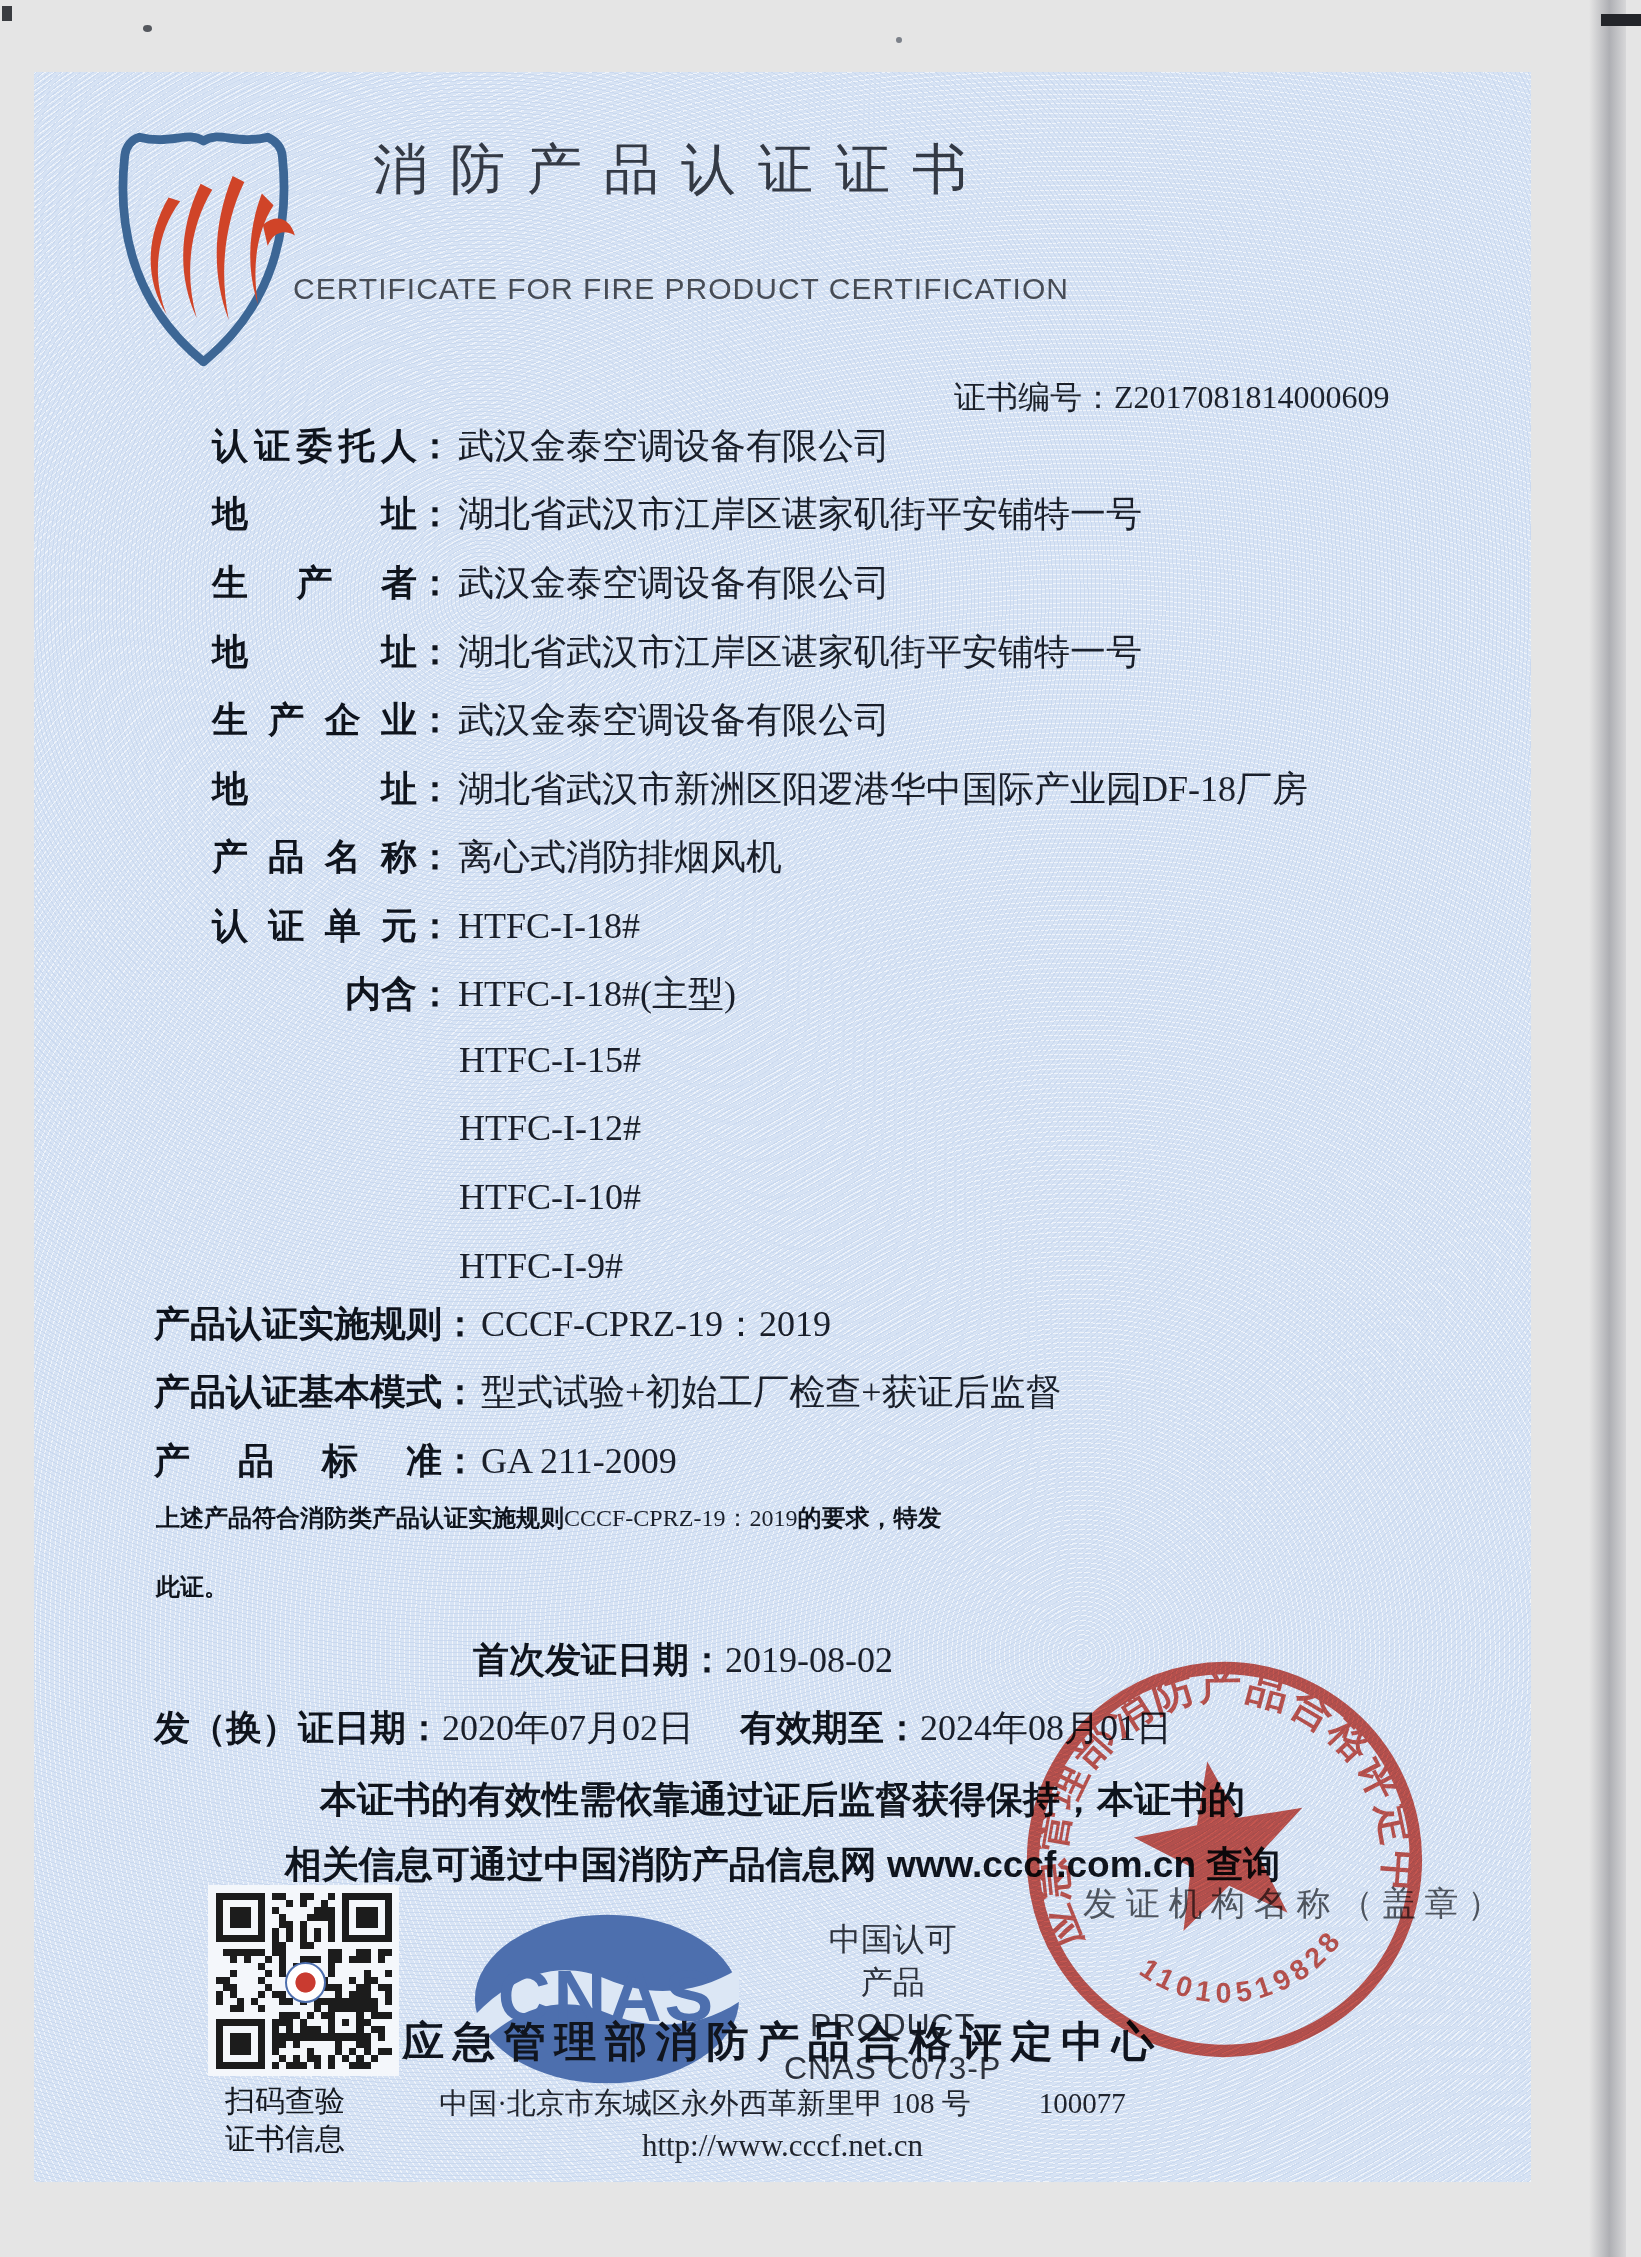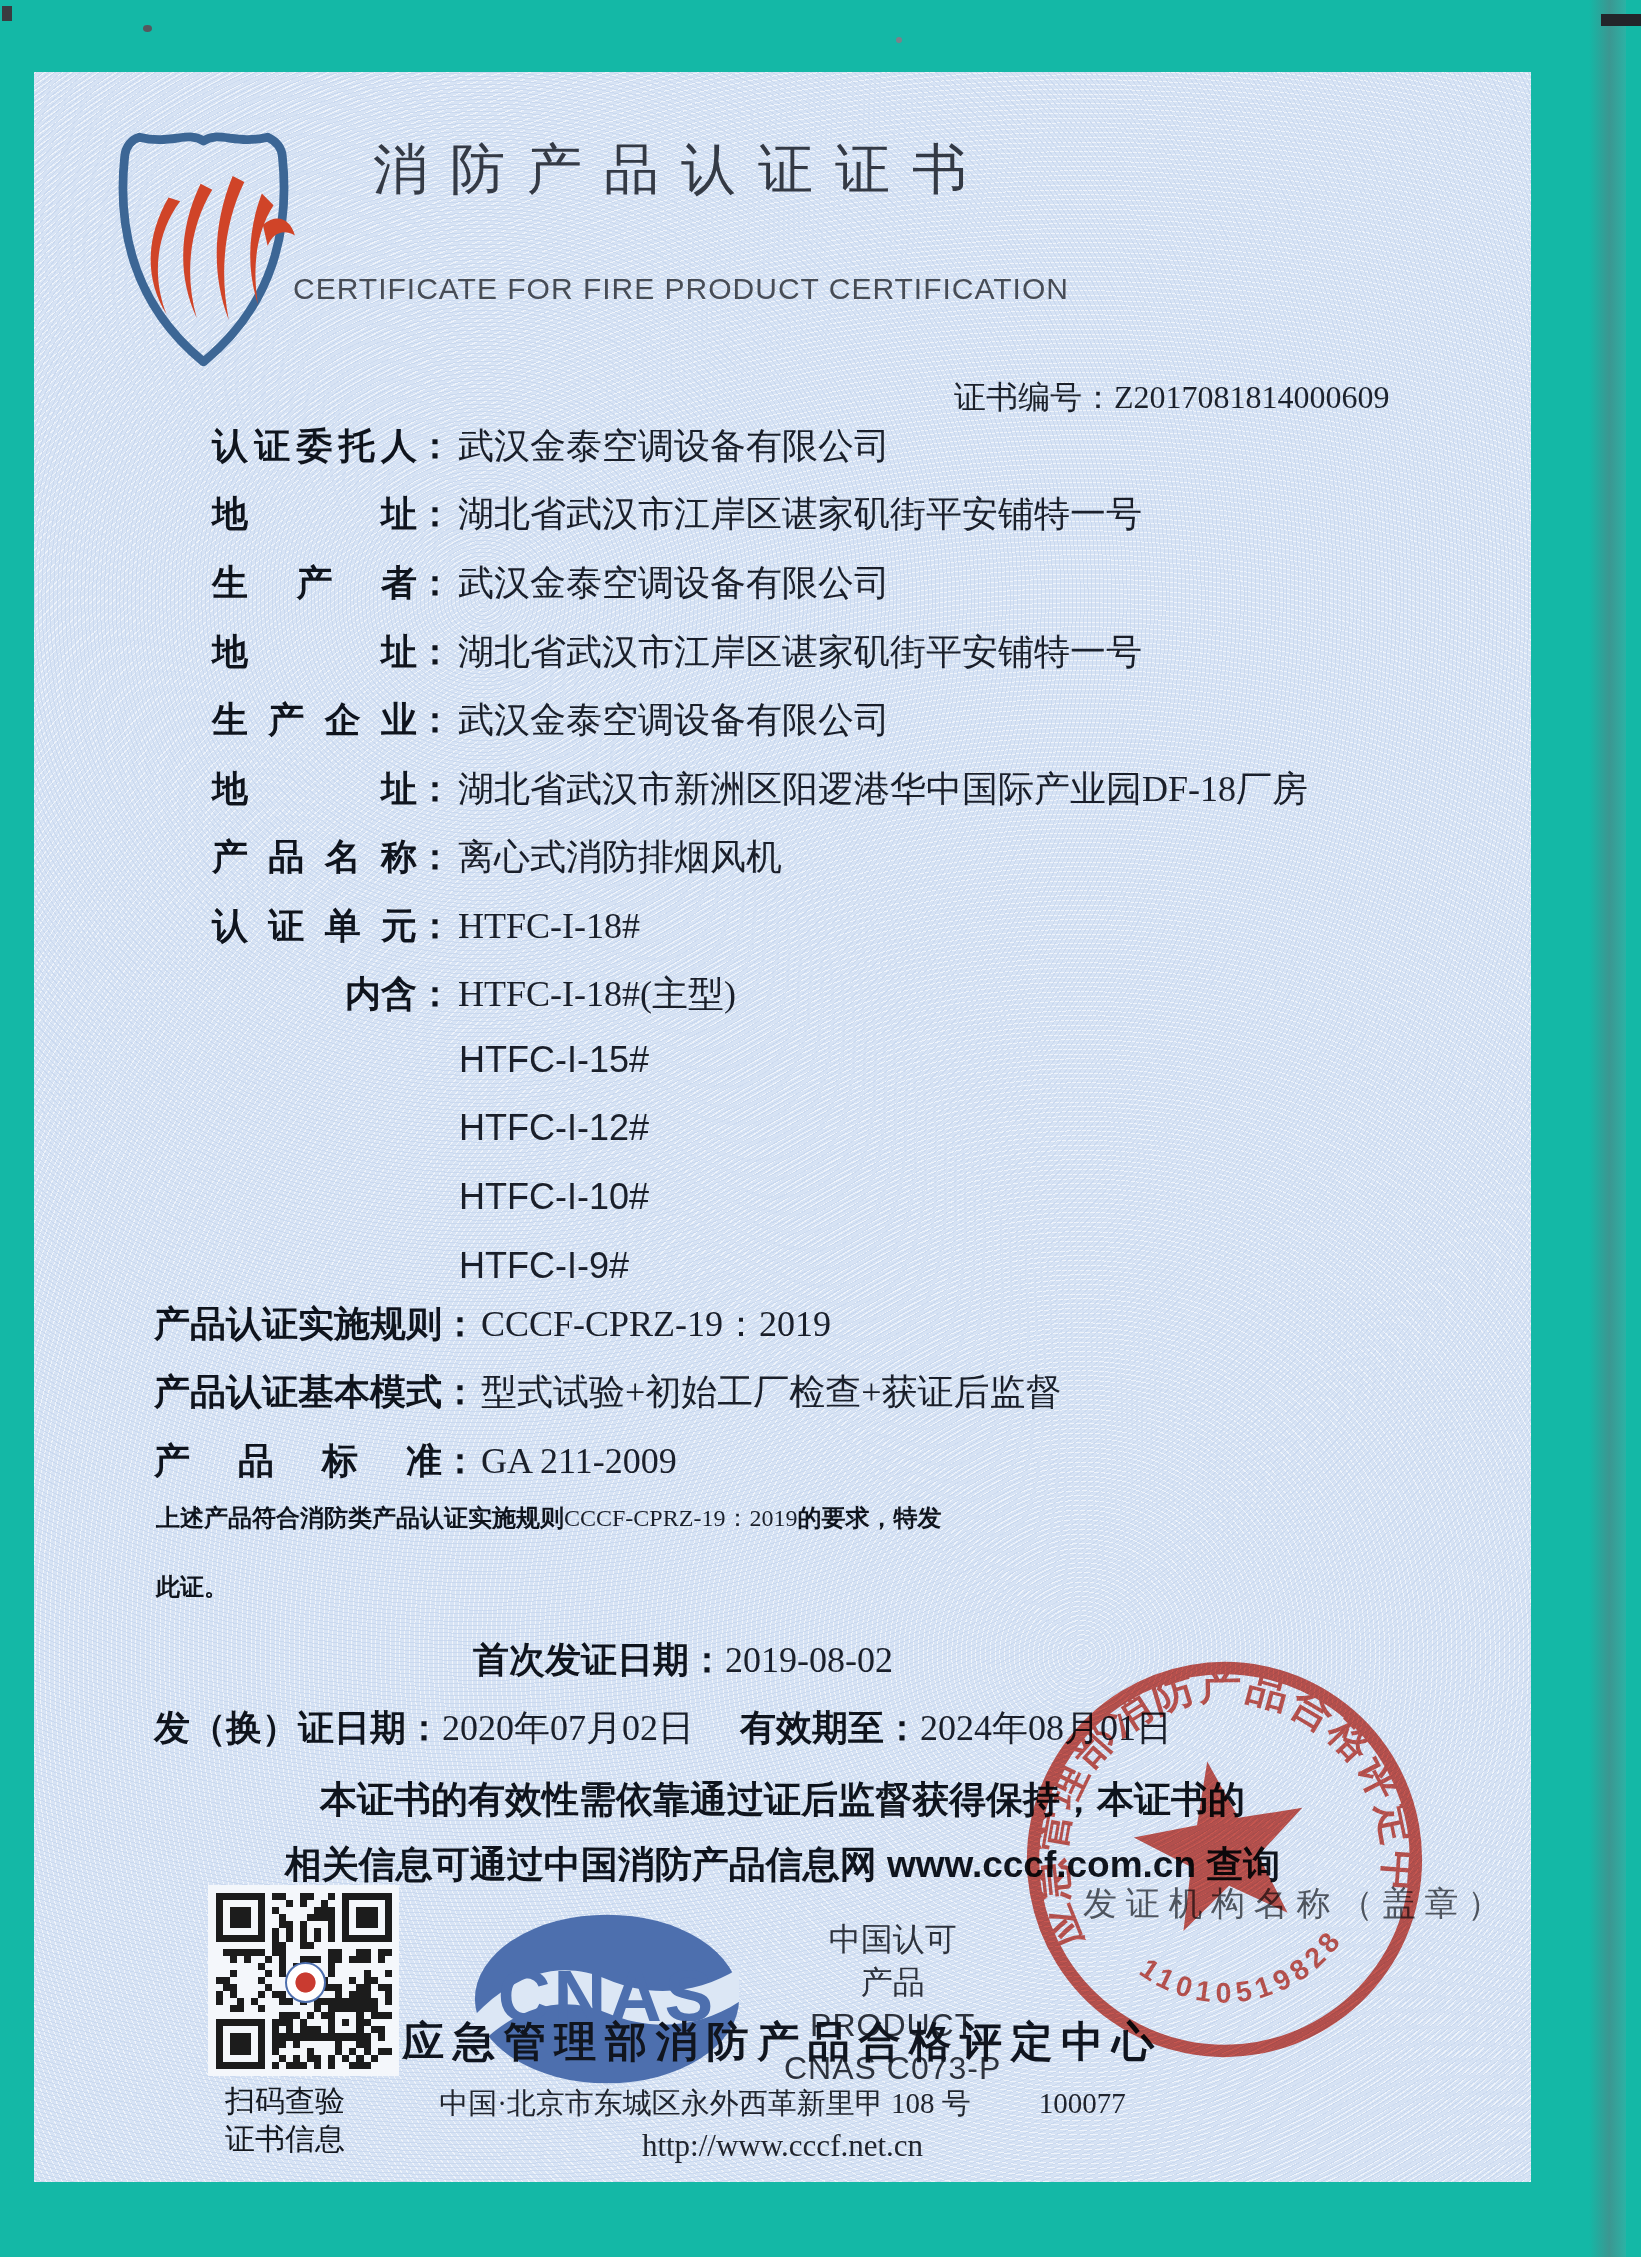--- a/index.html
+++ b/index.html
@@ -1,20 +1,20 @@
 <!DOCTYPE html>
 <html style="--panel-blue: #d7e3f4; --seal-red: #ce4338; --cnas-blue: #4d6fae; --shield-blue: #3c6695; --flame-red: #d04428;"><head>
 <meta charset="utf-8">
 <style>
   :root{
     --panel-blue:#d7e3f4; --seal-red:#ce4338; --cnas-blue:#4d6fae;
     --shield-blue:#3c6695; --flame-red:#d04428; --ink:#151a24; --gray-ink:#4e545e;
   }
   html,body{margin:0;padding:0;background:#ffffff;}
-  .sheet{position:relative;width:1641px;height:2257px;background:#14b8a6;overflow:hidden;
+  .sheet{position:relative;width:1641px;height:2257px;background:#e5e5e5;overflow:hidden;
          font-family:"Liberation Sans",sans-serif;color:var(--ink);}
   .panel{position:absolute;left:34px;top:72px;width:1497px;height:2110px;
     background-color:var(--panel-blue);
     background-image:
       repeating-radial-gradient(circle at 30% 25%, rgba(198,214,238,.8) 0 1px, rgba(255,255,255,0) 1px 3.9px),
       repeating-radial-gradient(circle at 70% 75%, rgba(255,255,255,.6) 0 1px, rgba(255,255,255,0) 1px 4.8px);
   }
   
   .edge-shadow{position:absolute;left:1589px;top:0;width:37px;height:2257px;
     background:linear-gradient(to right, rgba(120,122,130,0), rgba(108,110,120,.45) 55%, rgba(150,152,160,.18));}
@@ -30,21 +30,21 @@
     font-size:30px;letter-spacing:1px;color:#474c55;}
   .certno{position:absolute;left:954px;top:348px;font-size:32px;
     font-family:"Liberation Serif",serif;color:#1c212b;white-space:nowrap;margin-top:28px;}
 
   .row{position:absolute;left:212px;height:50px;white-space:nowrap;font-size:36px;}
   .flabel{display:inline-block;width:205px;font-weight:700;text-align-last:justify;text-justify:inter-character;
     font-family:"Liberation Sans",sans-serif;color:#0f141d;vertical-align:top;text-align:center;}
   .flabel.compact{text-align-last:right;text-align:right;}
   .fcolon{display:inline-block;width:41px;font-weight:700;color:#0f141d;}
   .fvalue{font-family:"Liberation Serif",serif;font-weight:400;color:#1a1f2a;}
-  .model-row{position:absolute;left:459px;font-size:36px;font-family:Liberation Sans, sans-serif;color:#1a1f2a;white-space:nowrap;}
+  .model-row{position:absolute;left:459px;font-size:36px;font-family:Liberation Serif, serif;color:#1a1f2a;white-space:nowrap;}
 
   .rrow{position:absolute;left:154px;font-size:36px;white-space:nowrap;}
   .rlabel{display:inline-block;width:288px;font-weight:700;text-align-last:justify;text-justify:inter-character;color:#0f141d;}
   .rcolon{display:inline-block;width:39px;font-weight:700;color:#0f141d;}
   .rvalue{font-family:"Liberation Serif",serif;color:#1a1f2a;}
 
   .stmt{position:absolute;left:156px;font-size:24px;white-space:nowrap;}
   .bold-cn{font-weight:700;color:#0f141d;}
   .code{font-family:"Liberation Serif",serif;color:#1a1f2a;}
 

